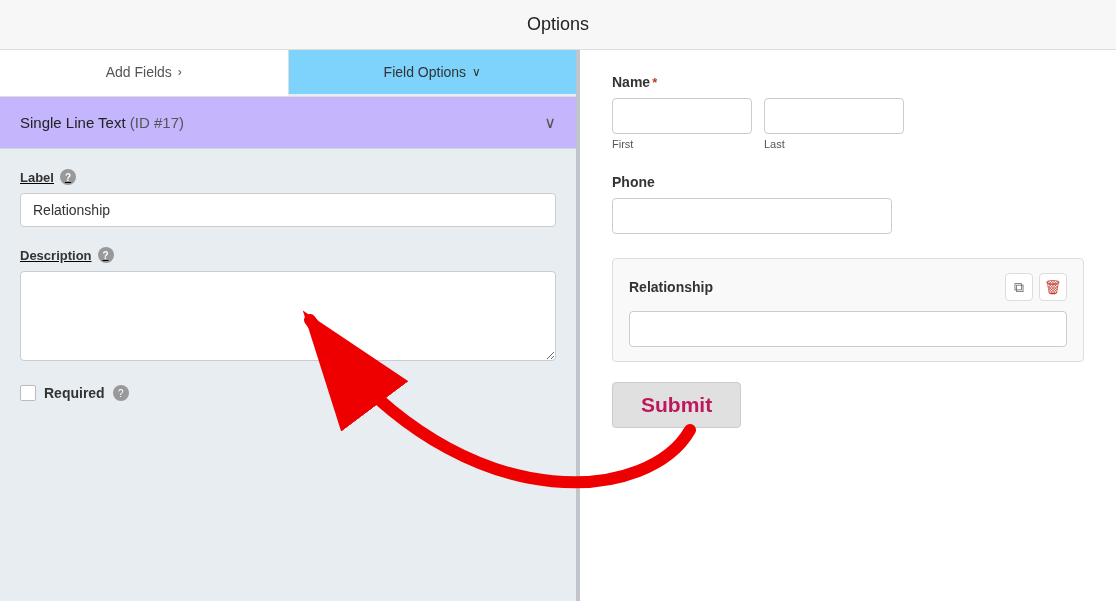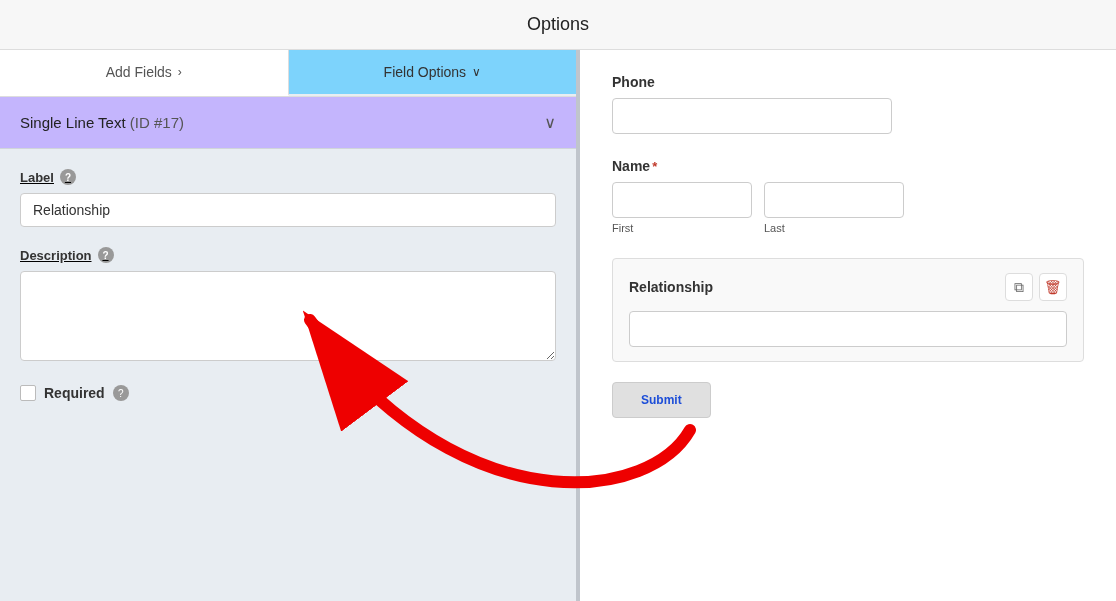--- a/index.html
+++ b/index.html
@@ -280,23 +280,23 @@
       border: 1px solid #ccc;
       border-radius: 4px;
       background: white;
     }
 
     .submit-btn {
       background: #e0e0e0;
       border: 1px solid #ccc;
       border-radius: 4px;
       padding: 10px 28px;
-      font-size: 12px;
-      font-weight: 600;
-      color: #1d4ed8;
+      font-size: 21px;
+      font-weight: 600;
+      color: #be185d;
       cursor: pointer;
     }
 
     
     .arrow-overlay {
       position: absolute;
       top: 0;
       left: 0;
       width: 1116px;
       height: 601px;
@@ -354,47 +354,47 @@
 
       <div class="required-row">
         <div class="checkbox"></div>
         <span class="required-label">Required</span>
         <span class="help-icon">?</span>
       </div>
     </div>
   </div>
 
   <div class="right-panel">
-    
-    <div class="preview-field-group">
-      <div class="preview-label">
-        <span>Phone</span>
-      </div>
-      <div class="preview-input"></div>
-    </div>
-
     
     <div class="preview-field-group">
       <div class="preview-label">
         <span>Name</span>
         <span class="required-star">*</span>
       </div>
       <div class="name-fields">
         <div class="name-field-wrap">
           <div class="name-input"></div>
           <span class="sub-label">First</span>
         </div>
         <div class="name-field-wrap">
           <div class="name-input"></div>
           <span class="sub-label">Last</span>
         </div>
       </div>
     </div>
 
     
+    <div class="preview-field-group">
+      <div class="preview-label">
+        <span>Phone</span>
+      </div>
+      <div class="preview-input"></div>
+    </div>
+
+    
     <div class="relationship-field-box">
       <div class="relationship-field-header">
         <span class="relationship-field-label">Relationship</span>
         <div class="field-actions">
           <div class="action-icon copy">⧉</div>
           <div class="action-icon delete">🗑</div>
         </div>
       </div>
       <div class="relationship-input"></div>
     </div>

